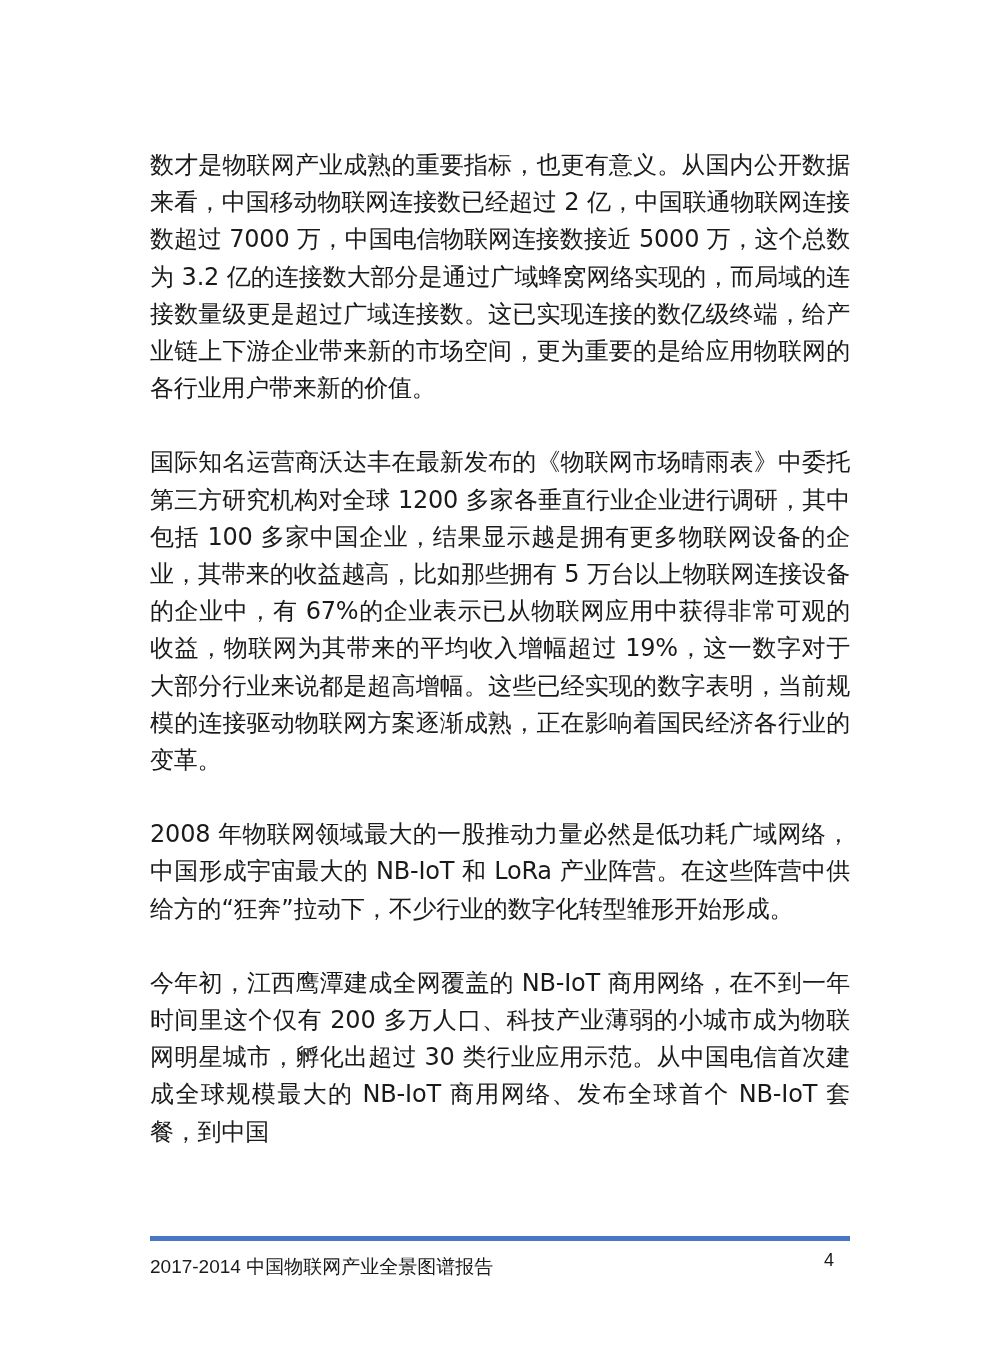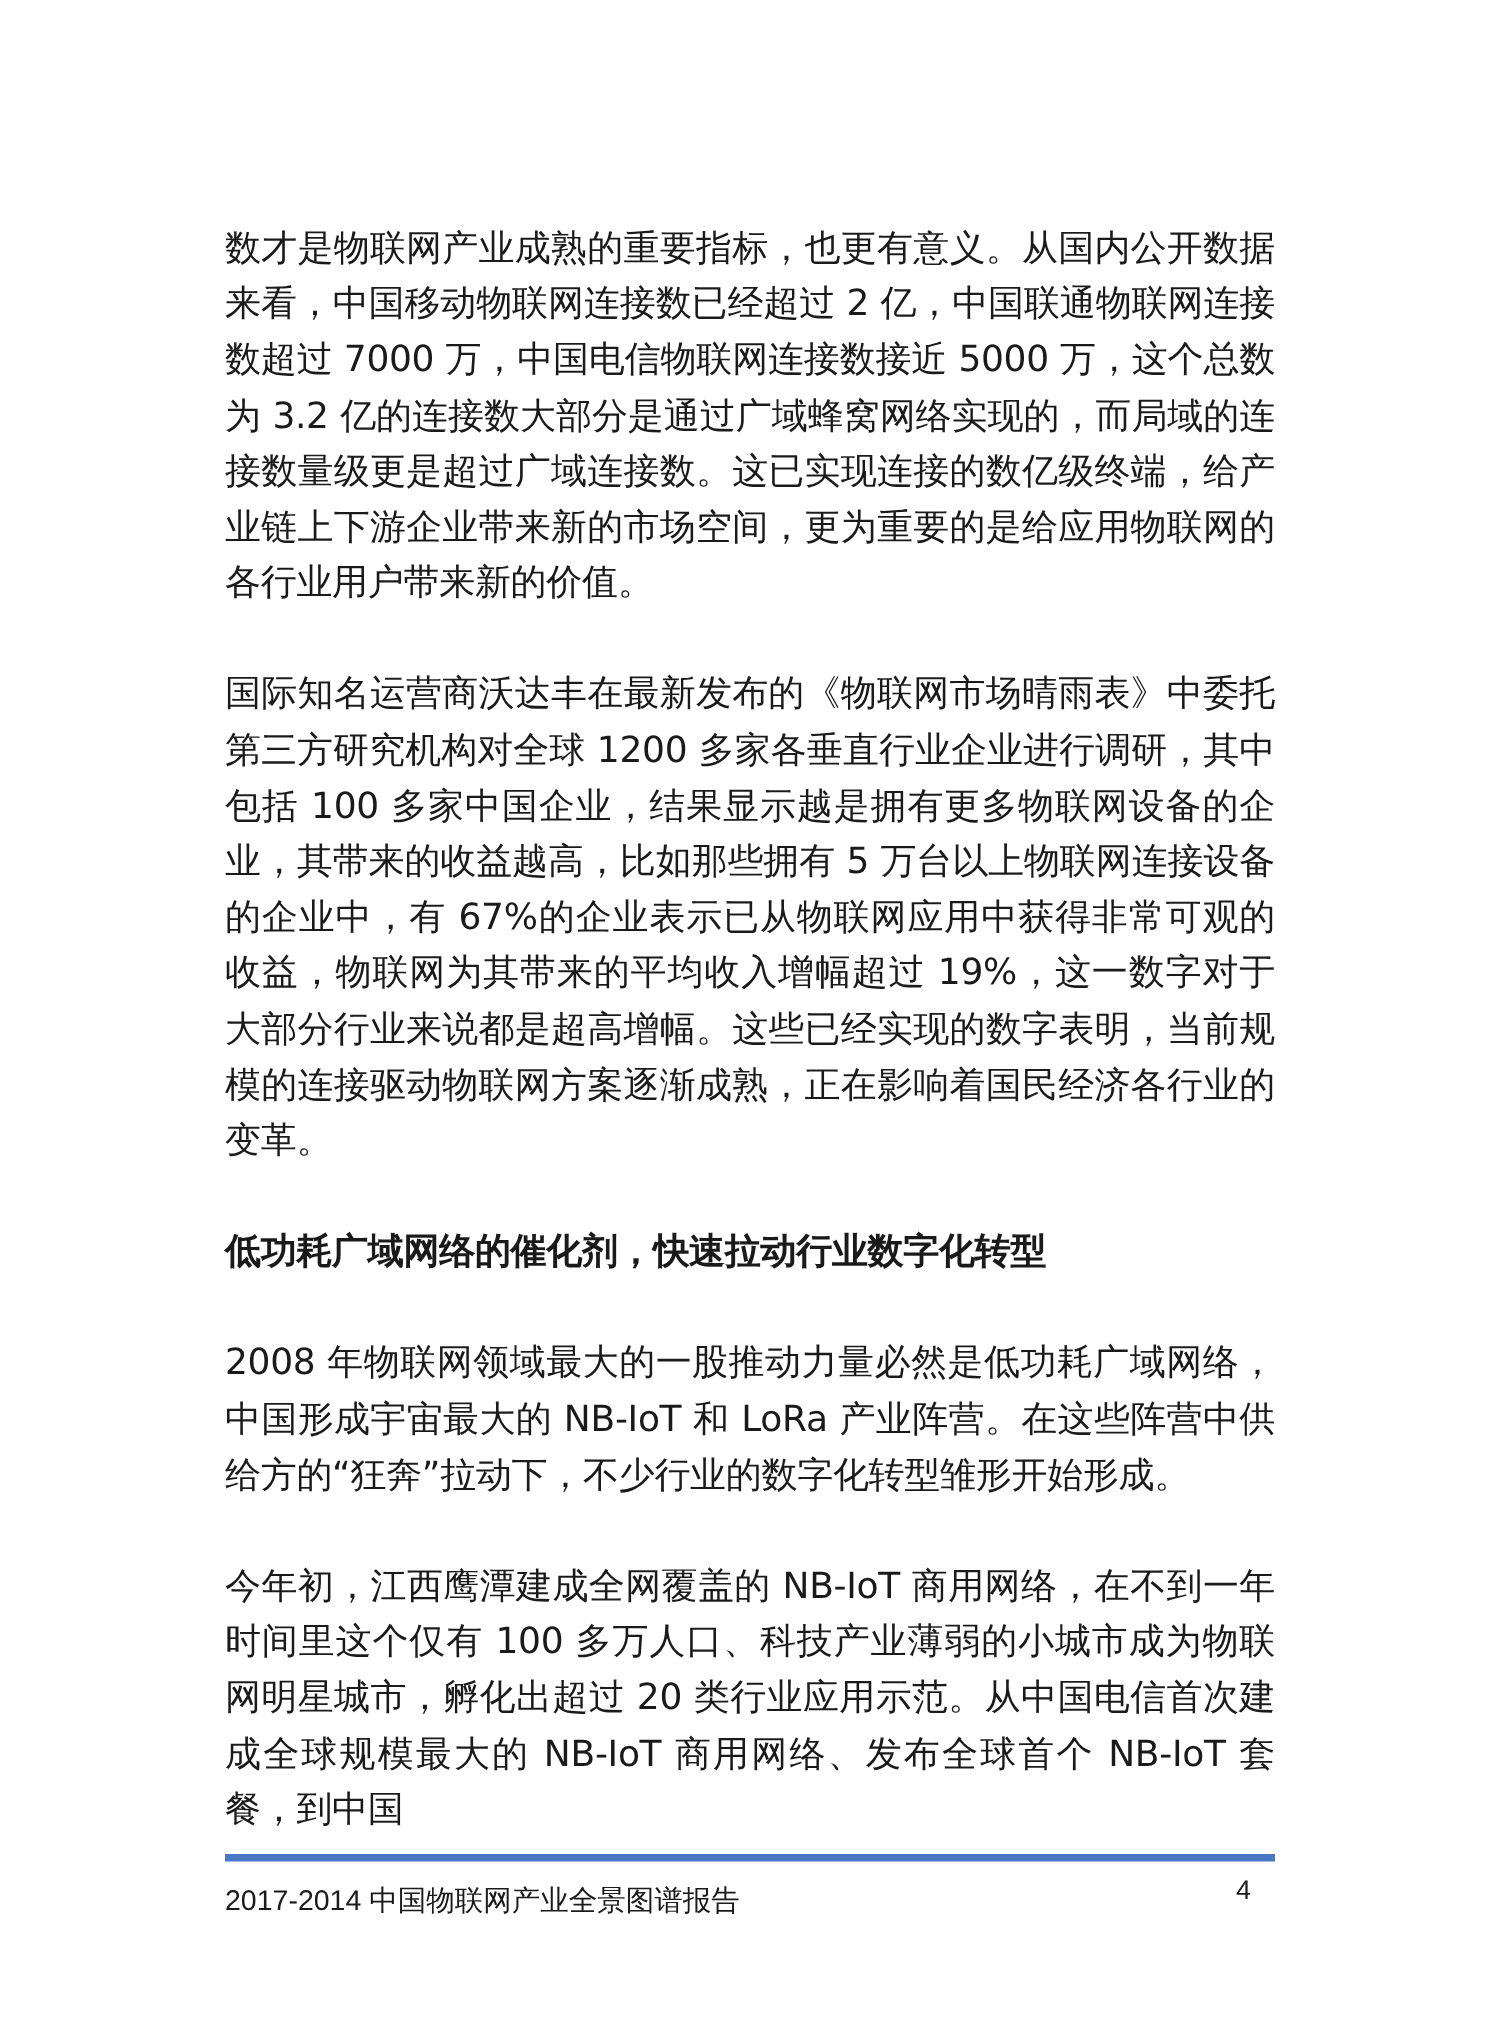--- a/index.html
+++ b/index.html
@@ -12,20 +12,19 @@
     .rule { position: absolute; left: 150px; top: 1236px; width: 700px; height: 5px; background: #4a76c6; }
     .footer-title { position: absolute; left: 150px; top: 1254px; font-family: "Liberation Sans", sans-serif; font-size: 19px; color: #1a1a1a; }
     .page-number { position: absolute; left: 824px; top: 1250px; font-family: "Liberation Sans", sans-serif; font-size: 18px; color: #1a1a1a; }
   </style>
 </head>
 <body>
 
 <div class="page">
   <p class="para">数才是物联网产业成熟的重要指标，也更有意义。从国内公开数据来看，中国移动物联网连接数已经超过 2 亿，中国联通物联网连接数超过 7000 万，中国电信物联网连接数接近 5000 万，这个总数为 3.2 亿的连接数大部分是通过广域蜂窝网络实现的，而局域的连接数量级更是超过广域连接数。这已实现连接的数亿级终端，给产业链上下游企业带来新的市场空间，更为重要的是给应用物联网的各行业用户带来新的价值。</p>
   <p class="para">国际知名运营商沃达丰在最新发布的《物联网市场晴雨表》中委托第三方研究机构对全球 1200 多家各垂直行业企业进行调研，其中包括 100 多家中国企业，结果显示越是拥有更多物联网设备的企业，其带来的收益越高，比如那些拥有 5 万台以上物联网连接设备的企业中，有 67%的企业表示已从物联网应用中获得非常可观的收益，物联网为其带来的平均收入增幅超过 19%，这一数字对于大部分行业来说都是超高增幅。这些已经实现的数字表明，当前规模的连接驱动物联网方案逐渐成熟，正在影响着国民经济各行业的变革。</p>
-  <p class="para heading">低功耗广域网络的催化剂，快速拉动行业数字化转型</p>
   <p class="para">2008 年物联网领域最大的一股推动力量必然是低功耗广域网络，中国形成宇宙最大的 NB-IoT 和 LoRa 产业阵营。在这些阵营中供给方的“狂奔”拉动下，不少行业的数字化转型雏形开始形成。</p>
-  <p class="para">今年初，江西鹰潭建成全网覆盖的 NB-IoT 商用网络，在不到一年时间里这个仅有 100 多万人口、科技产业薄弱的小城市成为物联网明星城市，孵化出超过 20 类行业应用示范。从中国电信首次建成全球规模最大的 NB-IoT 商用网络、发布全球首个 NB-IoT 套餐，到中国</p>
+  <p class="para">今年初，江西鹰潭建成全网覆盖的 NB-IoT 商用网络，在不到一年时间里这个仅有 200 多万人口、科技产业薄弱的小城市成为物联网明星城市，孵化出超过 30 类行业应用示范。从中国电信首次建成全球规模最大的 NB-IoT 商用网络、发布全球首个 NB-IoT 套餐，到中国</p>
 </div>
 
 <div class="rule"></div>
 <div class="footer-title">2017-2014 中国物联网产业全景图谱报告</div>
 <div class="page-number">4</div>
 
 </body></html>

